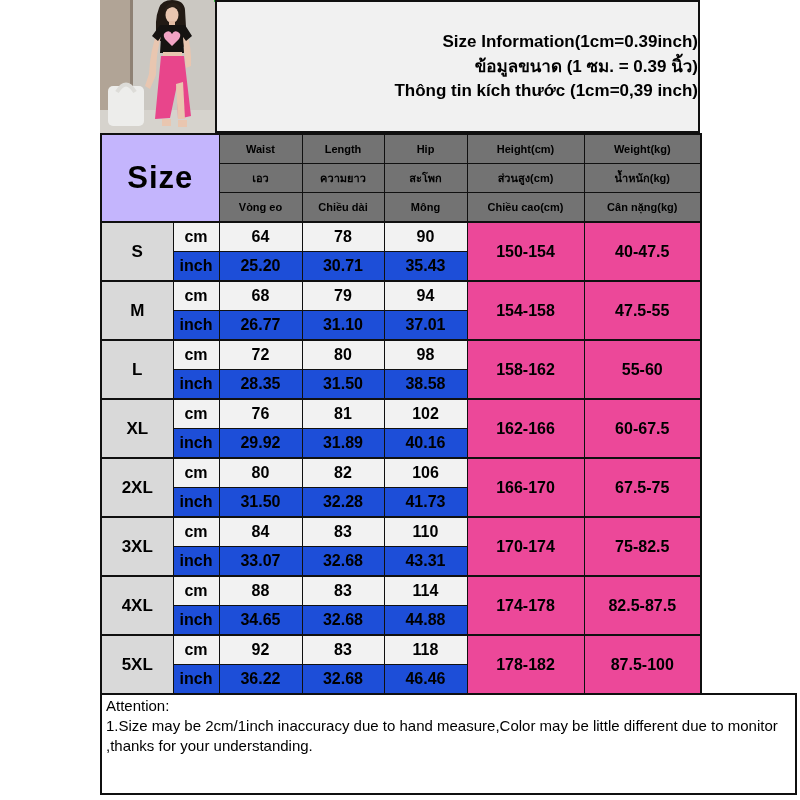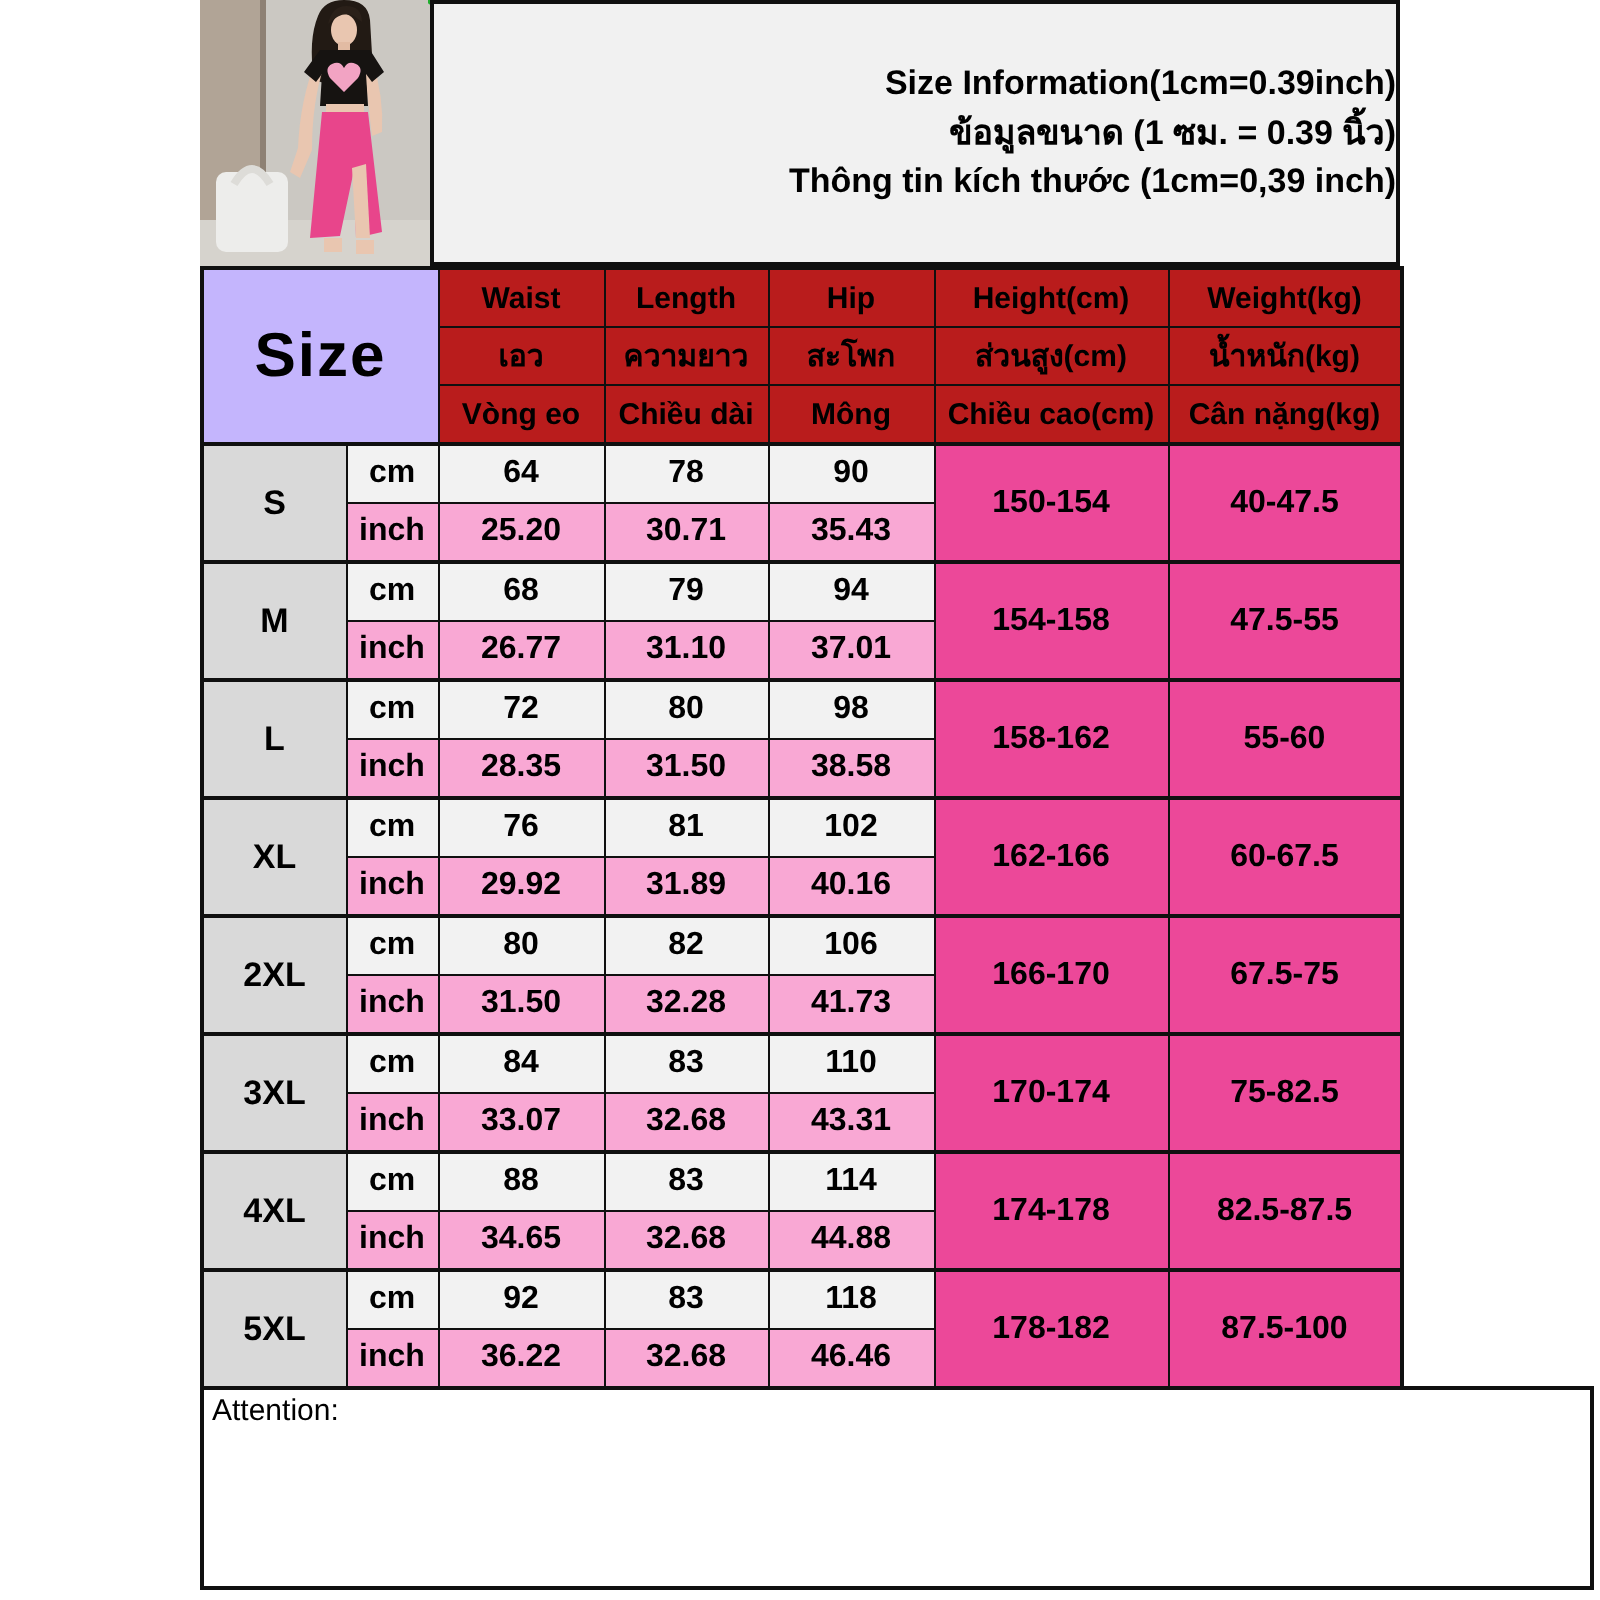--- a/index.html
+++ b/index.html
@@ -25,27 +25,27 @@
   
   .content{position:absolute;left:100px;top:133px;width:600px;}
   table.size-table{
     width:600px;border-collapse:collapse;table-layout:fixed;
     border:2px solid #101010;
   }
   table.size-table td{
     border:1px solid #101010;text-align:center;vertical-align:middle;
     padding:0;overflow:hidden;white-space:nowrap;
   }
-  thead td{background:#b91c1c;height:28px;font-size:15px;font-weight:bold;}
+  thead td{background:#737373;height:28px;font-size:11px;font-weight:bold;}
   td.size-head{background:#c4b5fd;font-size:31px;font-weight:bold;letter-spacing:1px;}
   thead{border-bottom:2px solid #101010;}
   tbody td{font-weight:bold;font-size:16px;height:28px;}
   td.size-cell{background:#d9d9d9;font-size:17px;border-bottom:2px solid #101010;}
   td.gray{background:#f2f2f2;}
-  td.white{background:#f9a8d4;}
+  td.white{background:#1d4ed8;}
   td.range{background:#ec4899;border-bottom:2px solid #101010;}
   tr.cm-row td{border-top:2px solid #101010;}
   
   .attention{
     box-sizing:border-box;width:697px;min-height:102px;margin-top:-2px;
     border:2px solid #101010;background:#ffffff;
     font-size:15px;line-height:1.34;padding:1px 4px 4px 4px;text-align:left;
   }
 </style>
 </head>
@@ -257,16 +257,17 @@
         <td class="white">inch</td>
         <td class="white">36.22</td>
         <td class="white">32.68</td>
         <td class="white">46.46</td>
       </tr>
     </tbody>
     </table>
 
     <div class="attention">
       <div>Attention:</div>
+      <div>1.Size may be 2cm/1inch inaccuracy due to hand measure,Color may be little different due to monitor ,thanks for your understanding.</div>
     </div>
   </div>
 
 </div>
 
 </body></html>

